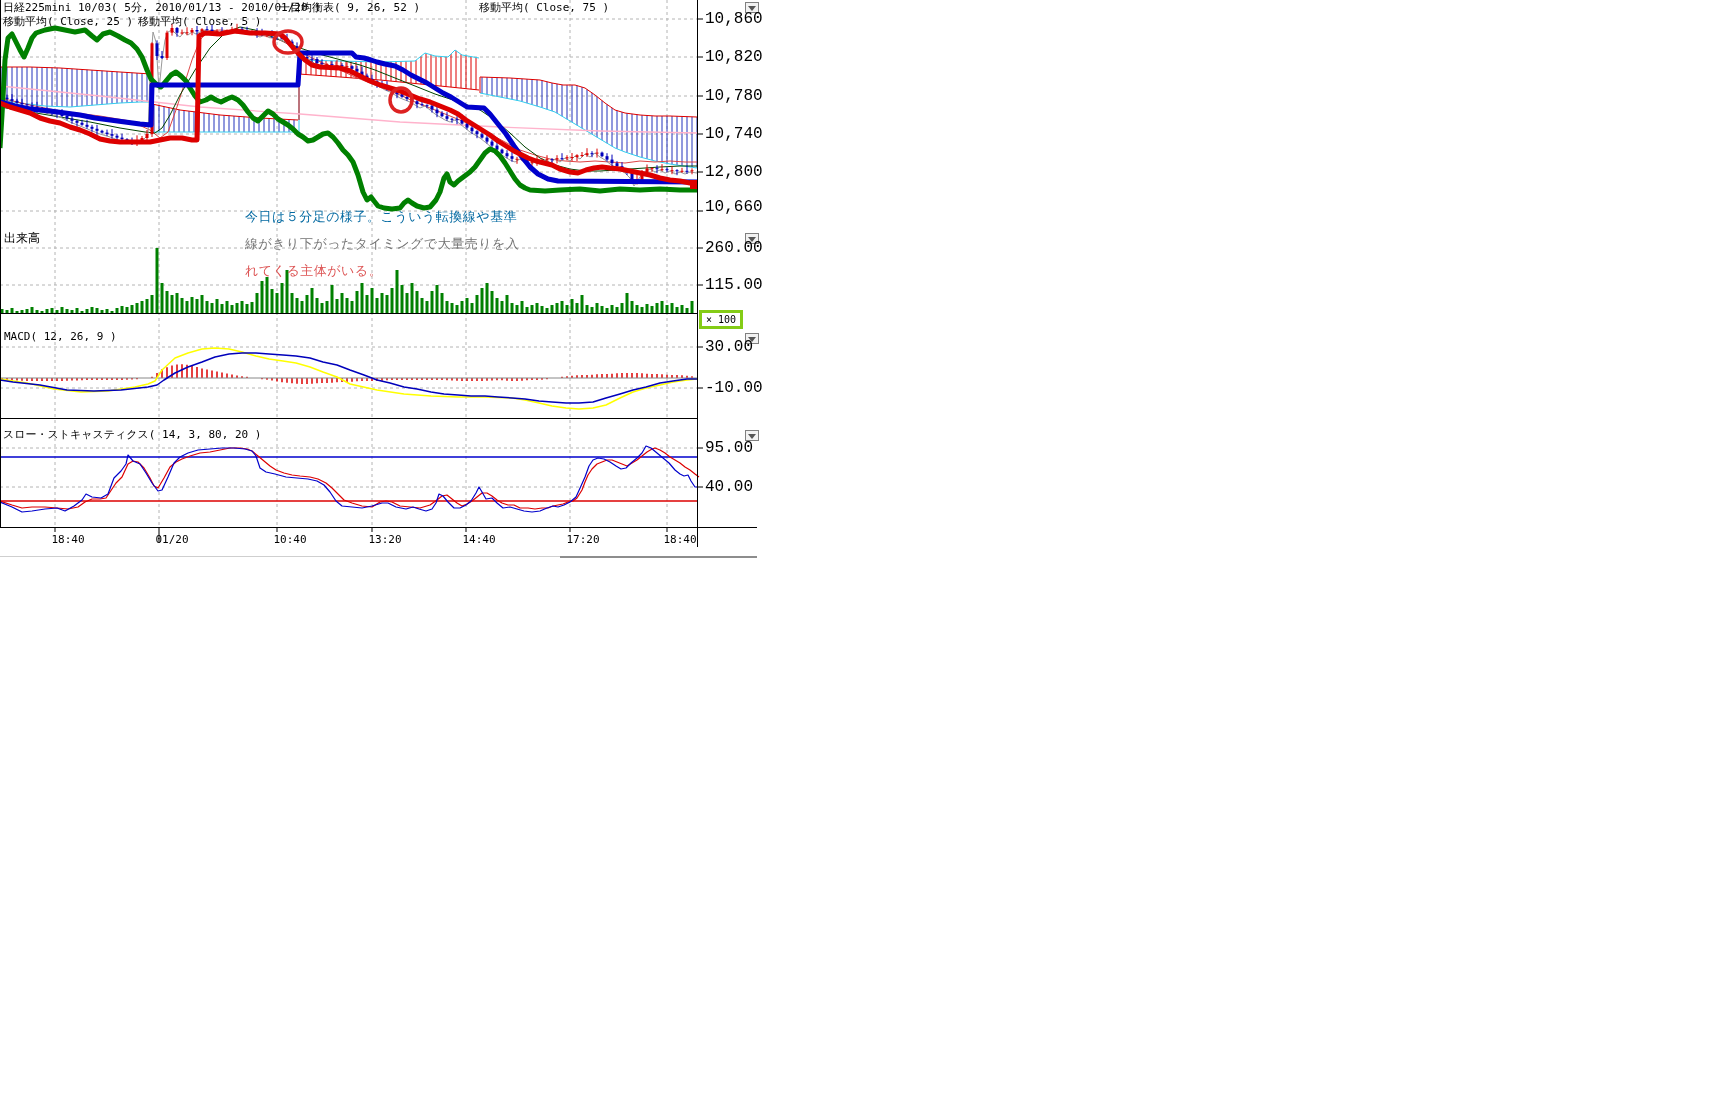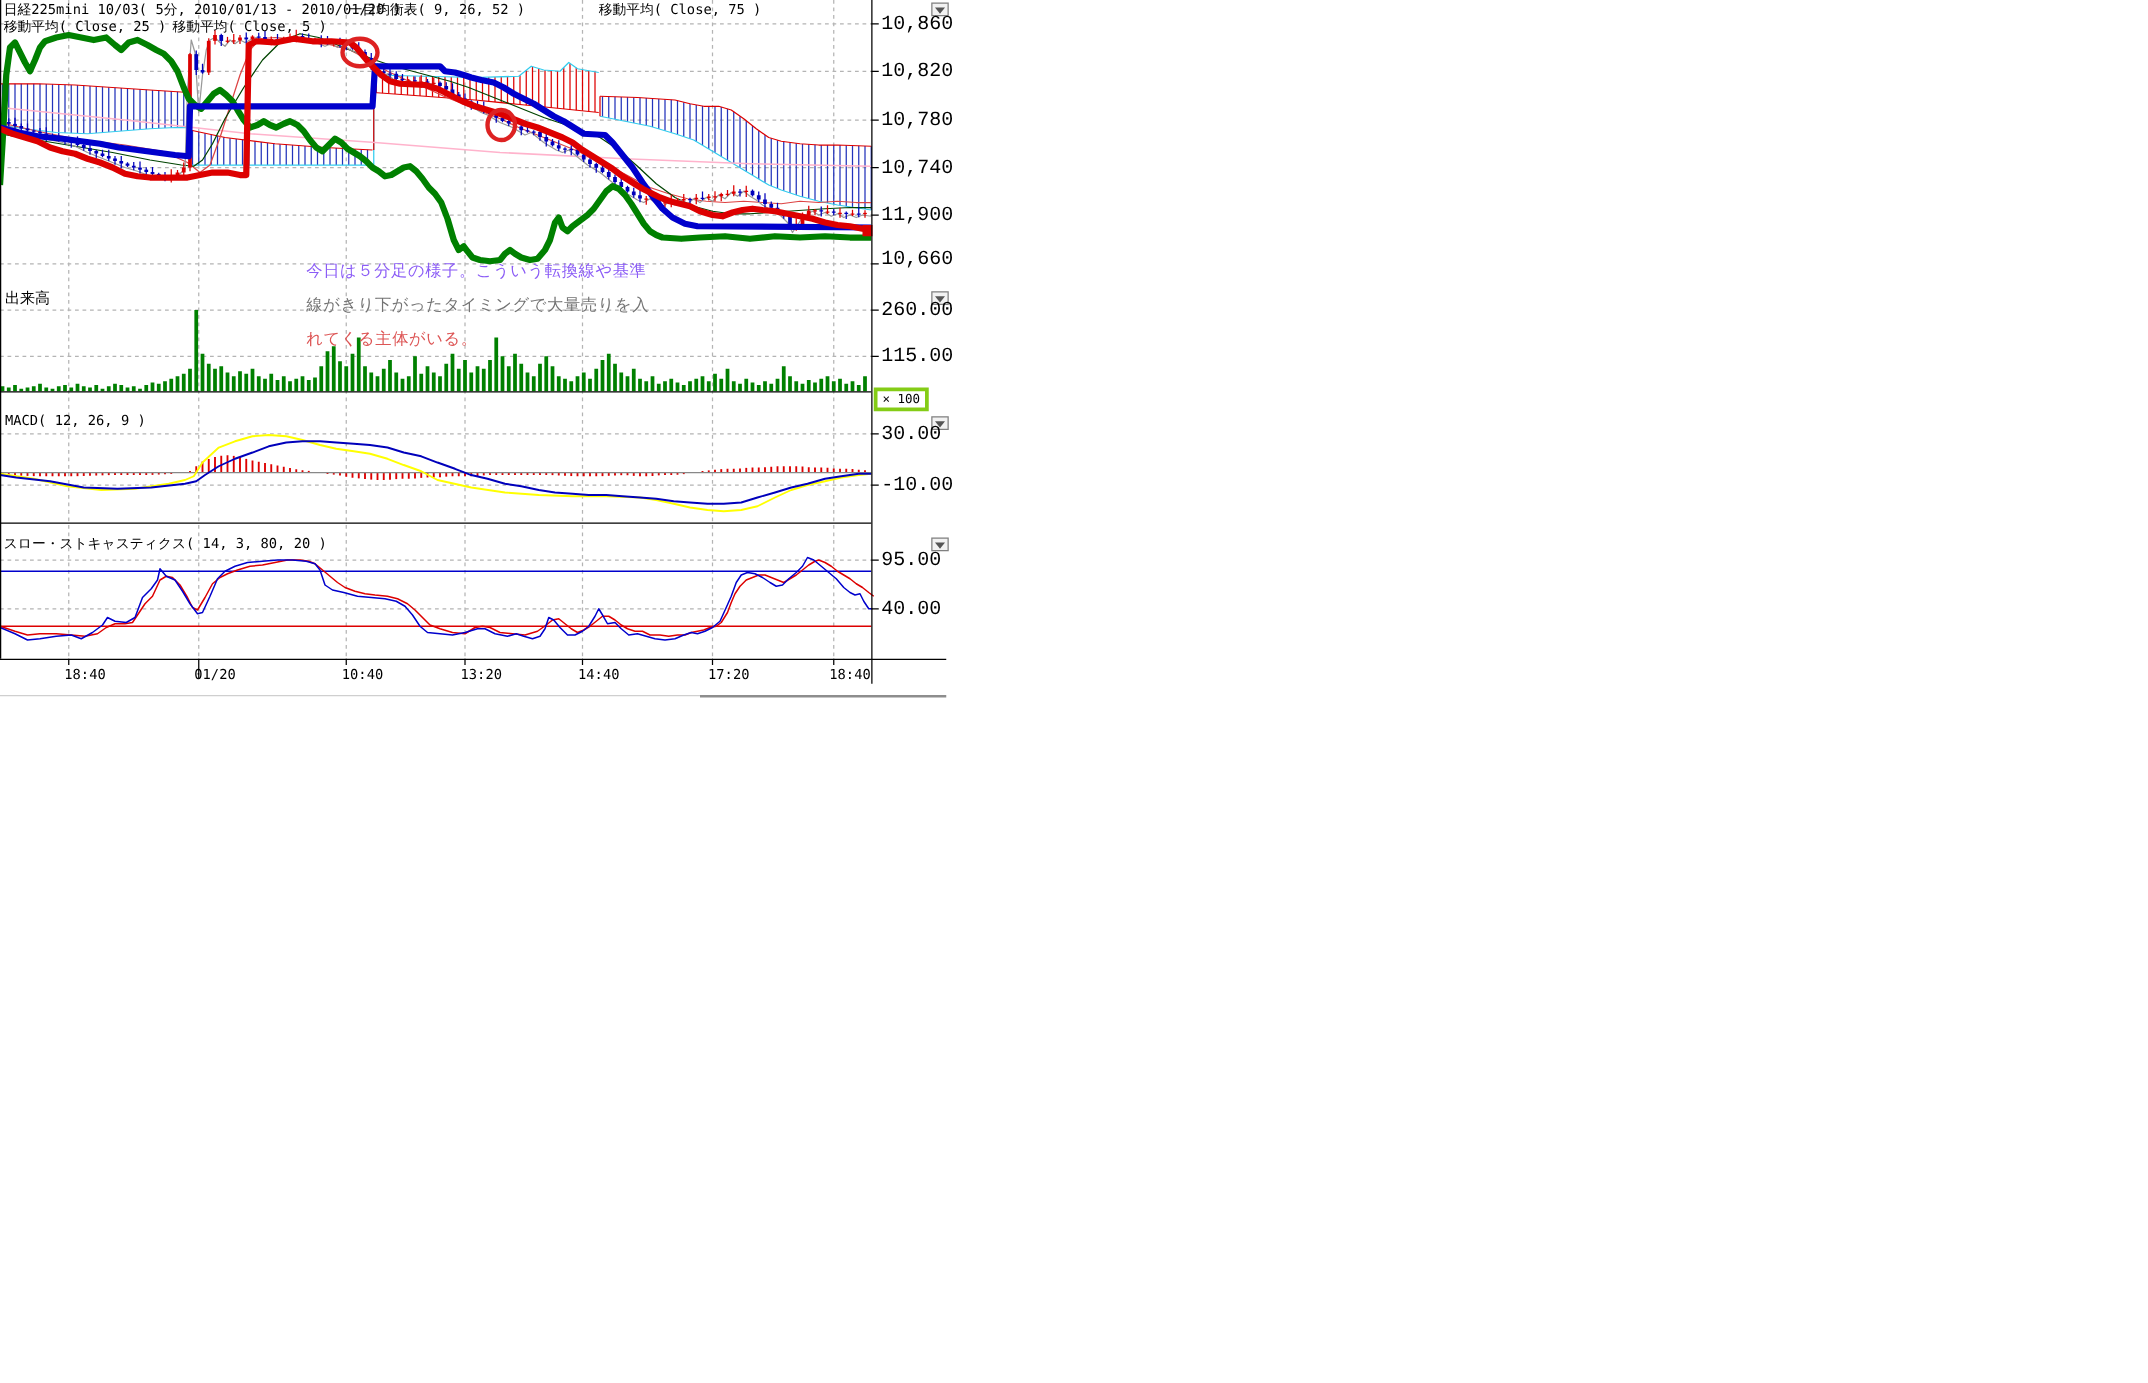--- a/index.html
+++ b/index.html
@@ -821,21 +821,21 @@
     <span class="t hdr mono" style="left:279px;top:1px">一目均衡表( 9, 26, 52 )</span>
     <span class="t hdr mono" style="left:479px;top:1px">移動平均( Close, 75 )</span>
     <span class="t hdr mono" style="left:3px;top:15px">移動平均( Close, 25 )</span>
     <span class="t hdr mono" style="left:138px;top:15px">移動平均( Close, 5 )</span>
 
     <span class="t vol" style="left:4px;top:230px">出来高</span>
     <span class="t plabel mono" style="left:4px;top:331px">MACD( 12, 26, 9 )</span>
     <span class="t plabel mono" style="left:3px;top:429px">スロー・ストキャスティクス( 14, 3, 80, 20 )</span>
     <span class="multbox">× 100</span>
 
-    <span class="t note" style="left: 245px; top: 208px; color: #8b5cf6;">今日は５分足の様子。こういう転換線や基準</span>
+    <span class="t note" style="left: 245px; top: 208px; color: #0369a1;">今日は５分足の様子。こういう転換線や基準</span>
     <span class="t note" style="left: 245px; top: 235px; color: #737373;">線がきり下がったタイミングで大量売りを入</span>
     <span class="t note" style="left: 245px; top: 262px; color: rgb(221, 85, 85);">れてくる主体がいる。</span>
 
     <div class="dropbtn" style="top:2px">
         <span class="tri"></span>
       </div>
     <div class="dropbtn" style="top:233px">
         <span class="tri"></span>
       </div>
     <div class="dropbtn" style="top:333px">
@@ -846,21 +846,21 @@
       </div>
 
     <div class="sb1"></div>
     <div class="sb2"></div>
 
     <div id="ylabels">
         <span class="ylab" style="left: 705px; top: 13px;">10,860</span>
         <span class="ylab" style="left: 705px; top: 51px;">10,820</span>
         <span class="ylab" style="left: 705px; top: 90px;">10,780</span>
         <span class="ylab" style="left: 705px; top: 128px;">10,740</span>
-        <span class="ylab" style="left: 705px; top: 166px;">11,900</span>
+        <span class="ylab" style="left: 705px; top: 166px;">12,800</span>
         <span class="ylab" style="left: 705px; top: 201px;">10,660</span>
         <span class="ylab" style="left: 705px; top: 242px;">260.00</span>
         <span class="ylab" style="left: 705px; top: 279px;">115.00</span>
         <span class="ylab" style="left: 705px; top: 341px;">30.00</span>
         <span class="ylab" style="left: 705px; top: 382px;">-10.00</span>
         <span class="ylab" style="left: 705px; top: 442px;">95.00</span>
         <span class="ylab" style="left: 705px; top: 481px;">40.00</span>
       </div>
     <div id="xlabels">
         <span class="xlab" style="left: 46px; top: 534px;">18:40</span>

